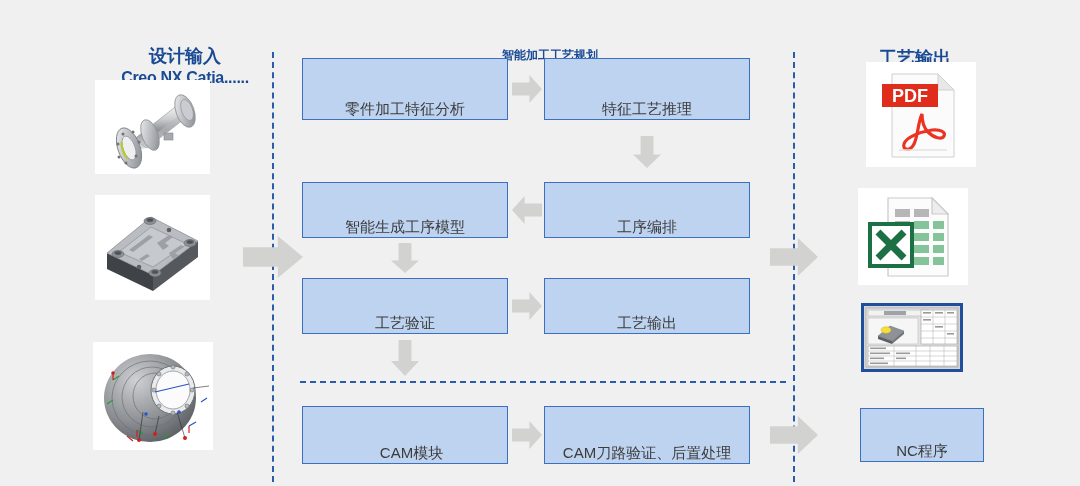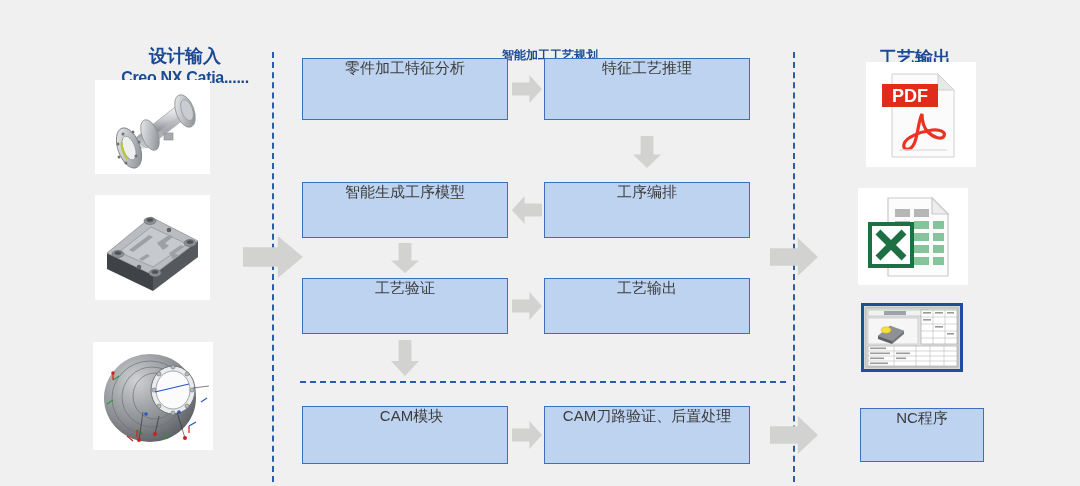--- a/index.html
+++ b/index.html
@@ -50,21 +50,21 @@
 
   
   .pbox {
     position: absolute;
     box-sizing: border-box;
     background: #bdd3f0;
     border: 1.5px solid #3c6fbe;
     color: #3c3c3c;
     font-size: 15px;
     display: flex;
-    align-items: flex-start;
+    align-items: flex-end;
     justify-content: center;
     text-align: center;
     white-space: nowrap;
   }
 
   
   .arrow {
     position: absolute;
     background: #d2d2d0;
   }

